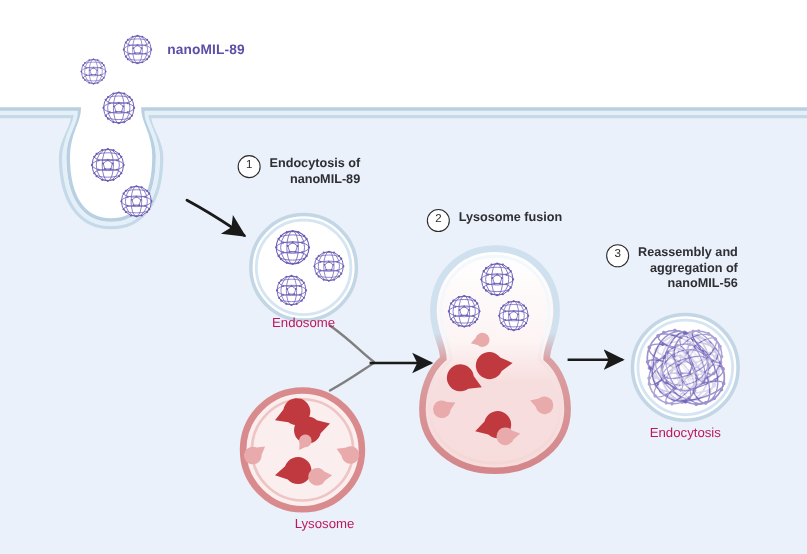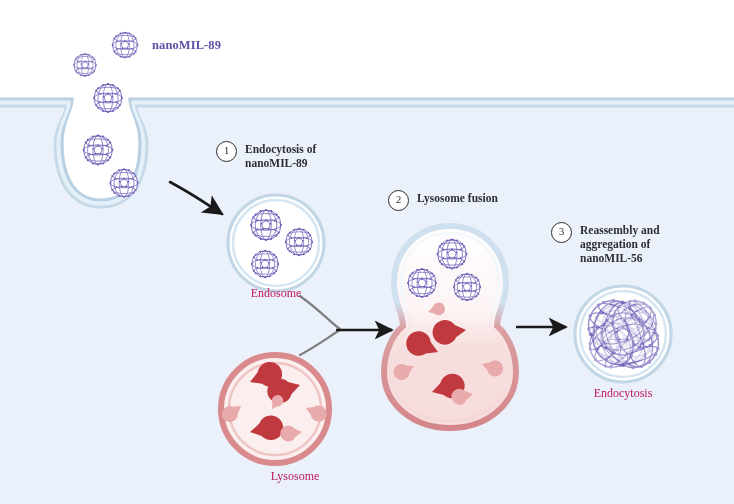--- a/index.html
+++ b/index.html
@@ -3,41 +3,41 @@
 <meta charset="utf-8">
 <style>
   html,body{margin:0;padding:0;}
   body{
     width:734px;height:504px;
     background:#ffffff;
     font-family:"Liberation Sans", sans-serif;
     overflow:hidden;
     position:relative;
   }
-  #stage{position:absolute;inset:0;width:734px;height:504px;font-family:Liberation Serif, serif;}
+  #stage{position:absolute;inset:0;width:734px;height:504px;}
   svg#scene{position:absolute;left:0;top:0;width:734px;height:504px;display:block;}
 
   .lbl{position:absolute;pointer-events:none;}
 
   .nano-title{
     font-size:12.5px;font-weight:bold;color:#5b4fa8;
     letter-spacing:.1px;white-space:nowrap;
   }
   .step{
     display:flex;align-items:flex-start;gap:8px;white-space:nowrap;
   }
   .step-num{
     width:19px;height:19px;border-radius:50%;
     border:1.3px solid #2b2b2b;background:#ffffff;
     color:#2b2b2b;font-size:10.5px;line-height:17px;text-align:center;
     flex:0 0 auto;
   }
   .step-text{
     font-size:11.5px;font-weight:bold;color:#2e2e33;
-    line-height:14px;white-space:pre-line;padding-top:1px;
+    line-height:14px;white-space:pre-line;padding-top:1px;text-align:right;
   }
   .caption{
     font-size:12px;color:#be185d;text-align:center;white-space:nowrap;
     transform:translateX(-50%);
   }
 </style>
 </head>
 <body>
 
 <div id="stage">

